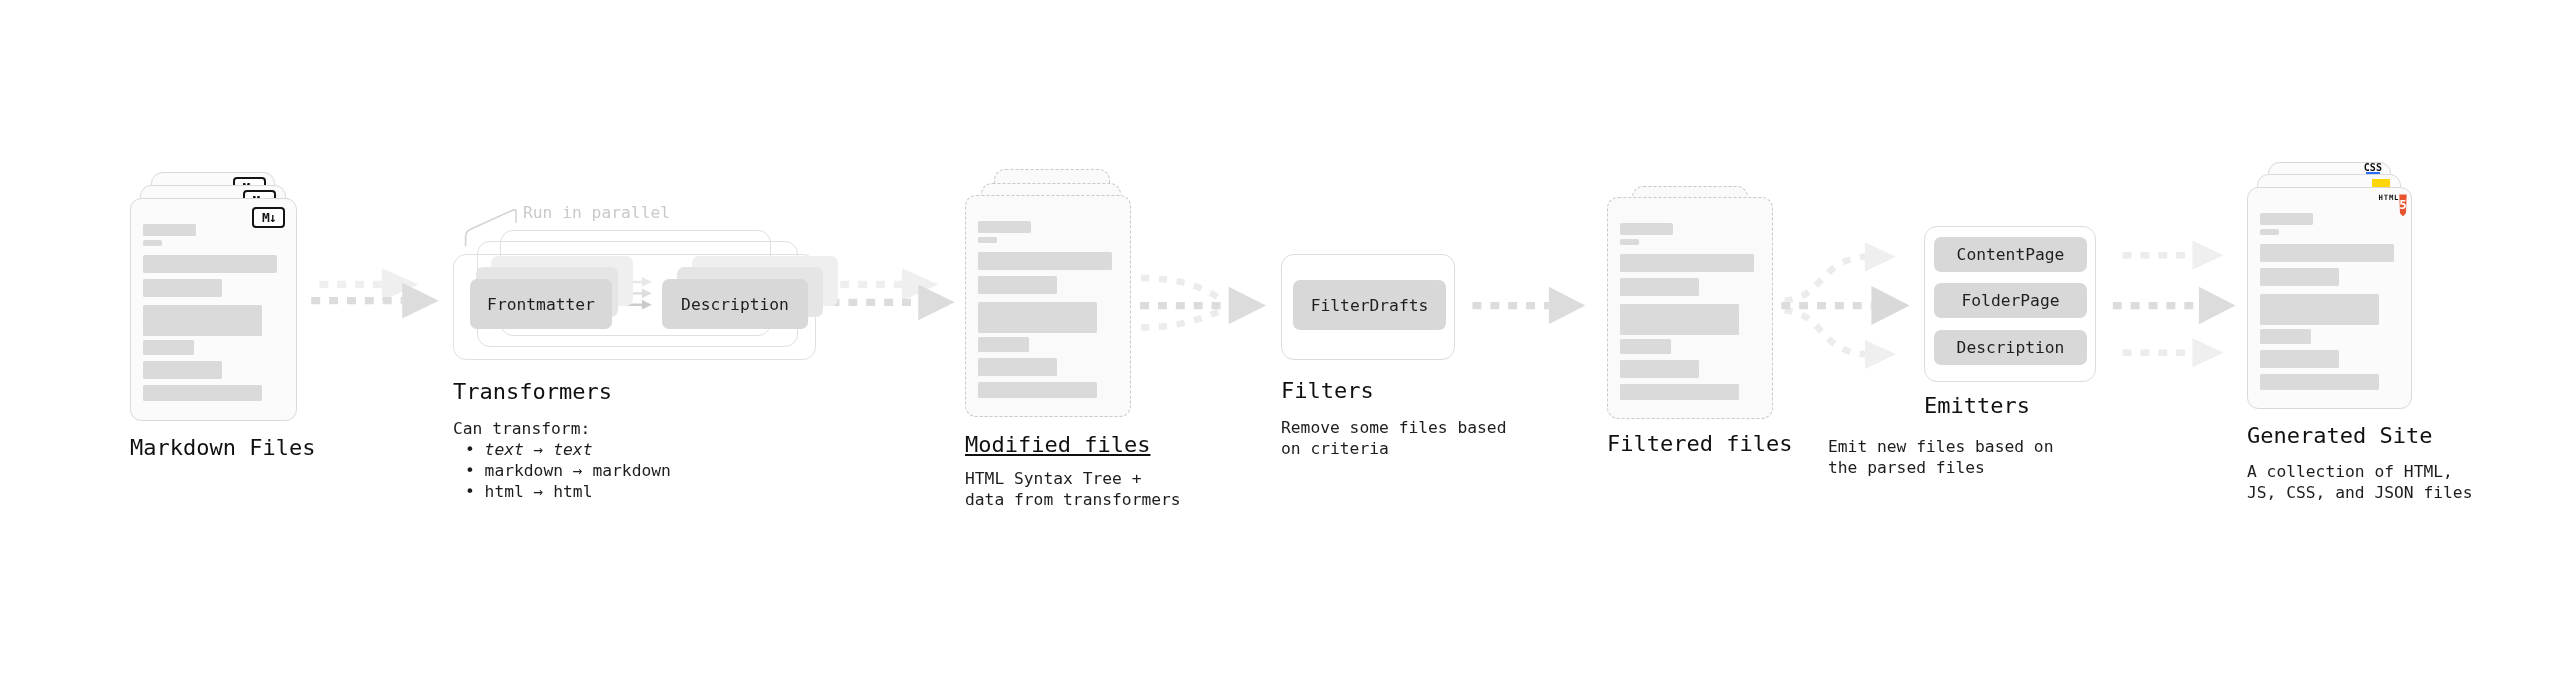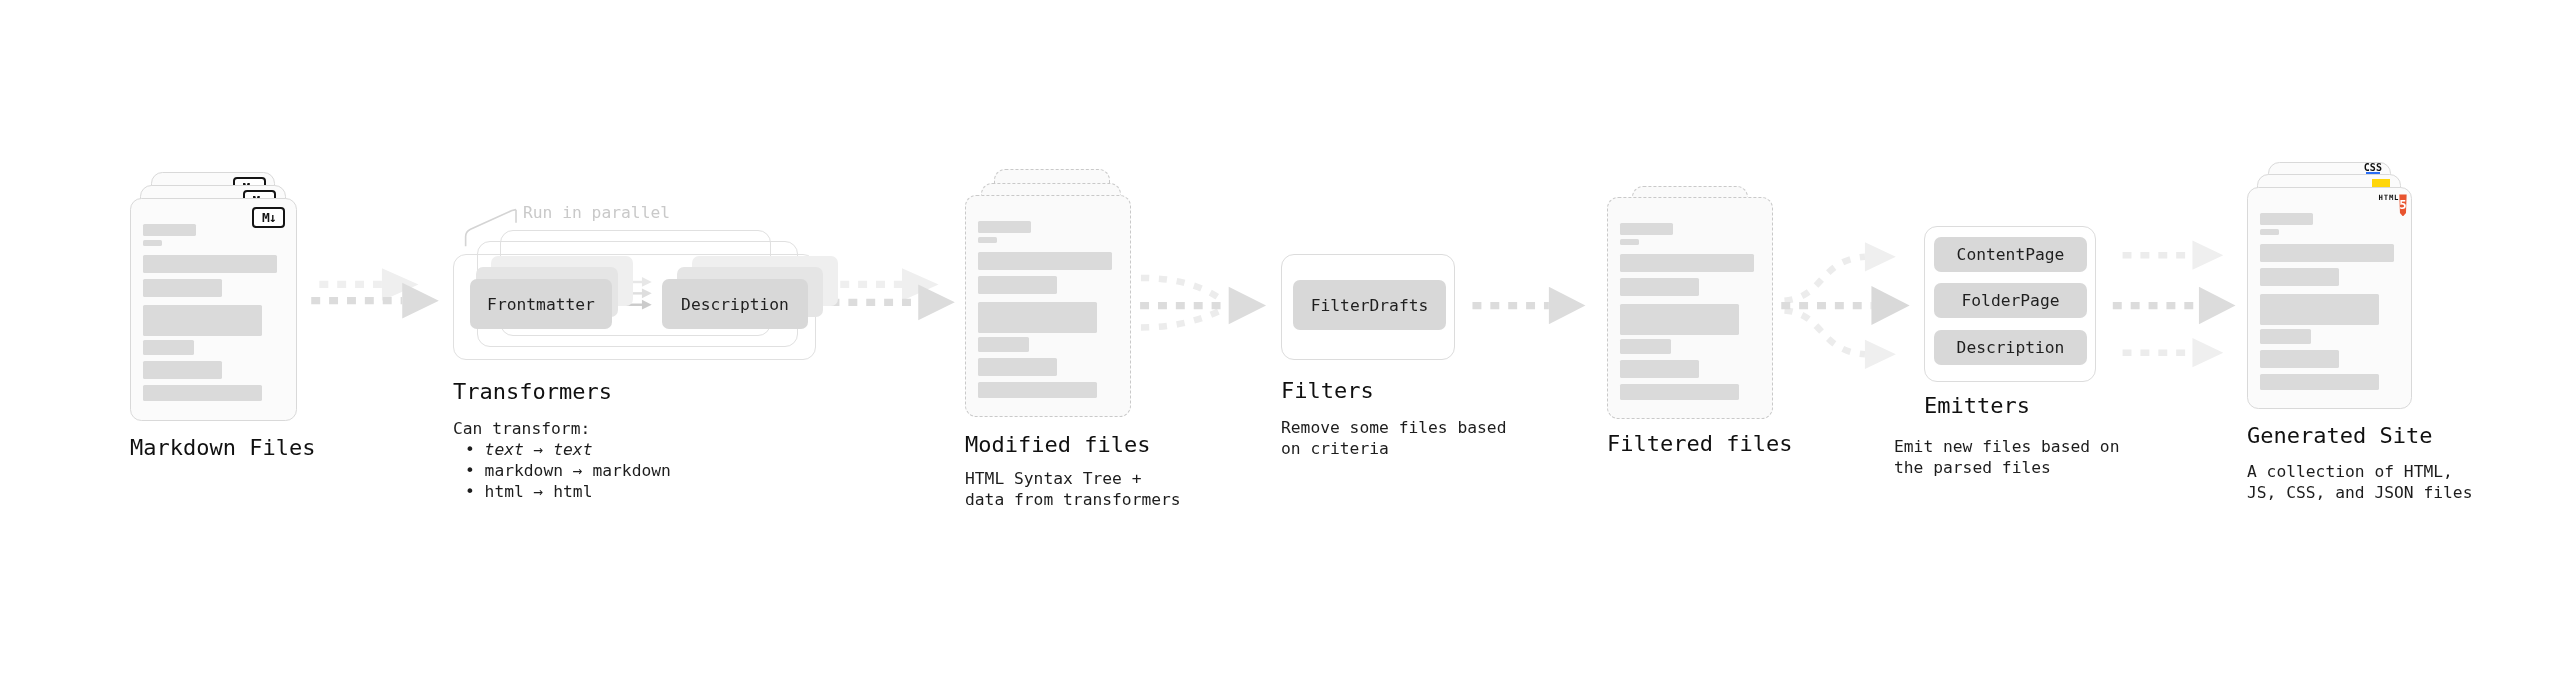--- a/index.html
+++ b/index.html
@@ -93,21 +93,21 @@
           <div class="bar" style="top: 41px; width: 18.7px; height: 5.7px;"></div>
           <div class="bar" style="top: 56px; width: 134px; height: 18px;"></div>
           <div class="bar" style="top: 80px; width: 79px; height: 18px;"></div>
           <div class="bar" style="top: 106px; width: 119px; height: 31px;"></div>
           <div class="bar" style="top: 141px; width: 51px; height: 15.4px;"></div>
           <div class="bar" style="top: 162px; width: 79px; height: 18px;"></div>
           <div class="bar" style="top: 186px; width: 119px; height: 16.3px;"></div>
         </div>
     </div>
   </div>
-  <div class="title" style="left:965px;top:432px;">Modified files</div>
+  <div class="title" style="left:965px;top:432px;text-decoration:underline;">Modified files</div>
   <div class="caption" style="left:965px;top:468px;">HTML Syntax Tree +
 data from transformers</div>
 
   <div>
     <div class="container-box solid-bg" style="left:1281px;top:254px;width:174px;height:106px;z-index:1;"></div>
     <div class="pill" style="left:1293px;top:280px;width:153px;height:50px;z-index:2;">FilterDrafts</div>
   </div>
   <div class="title" style="left:1281px;top:378px;">Filters</div>
   <div class="caption" style="left:1281px;top:417px;">Remove some files based
 on criteria</div>
@@ -129,21 +129,21 @@
   </div>
   <div class="title" style="left:1607px;top:431px;">Filtered files</div>
 
   <div>
     <div class="container-box solid-bg" style="left:1924px;top:226px;width:172px;height:156px;z-index:1;"></div>
     <div class="pill" style="left:1934px;top:237px;width:153px;height:35px;z-index:2;">ContentPage</div>
     <div class="pill" style="left:1934px;top:283px;width:153px;height:35px;z-index:2;">FolderPage</div>
     <div class="pill" style="left:1934px;top:330px;width:153px;height:35px;z-index:2;">Description</div>
   </div>
   <div class="title" style="left:1924px;top:393px;">Emitters</div>
-  <div class="caption" style="left:1894px;top:436px;">Emit new files based on
+  <div class="caption" style="left:1828px;top:436px;">Emit new files based on
 the parsed files</div>
 
   <div>
     <div class="card" style="left:2268px;top:162px;width:123px;height:73px;z-index:1;">
       <div class="css-badge" style="right:8.1px;top:2.4px;">
         <div class="css-text">CSS</div>
         <div class="css-underline"></div>
       </div>
     </div>
     <div class="card" style="left:2257px;top:174px;width:144px;height:73px;z-index:2;">

